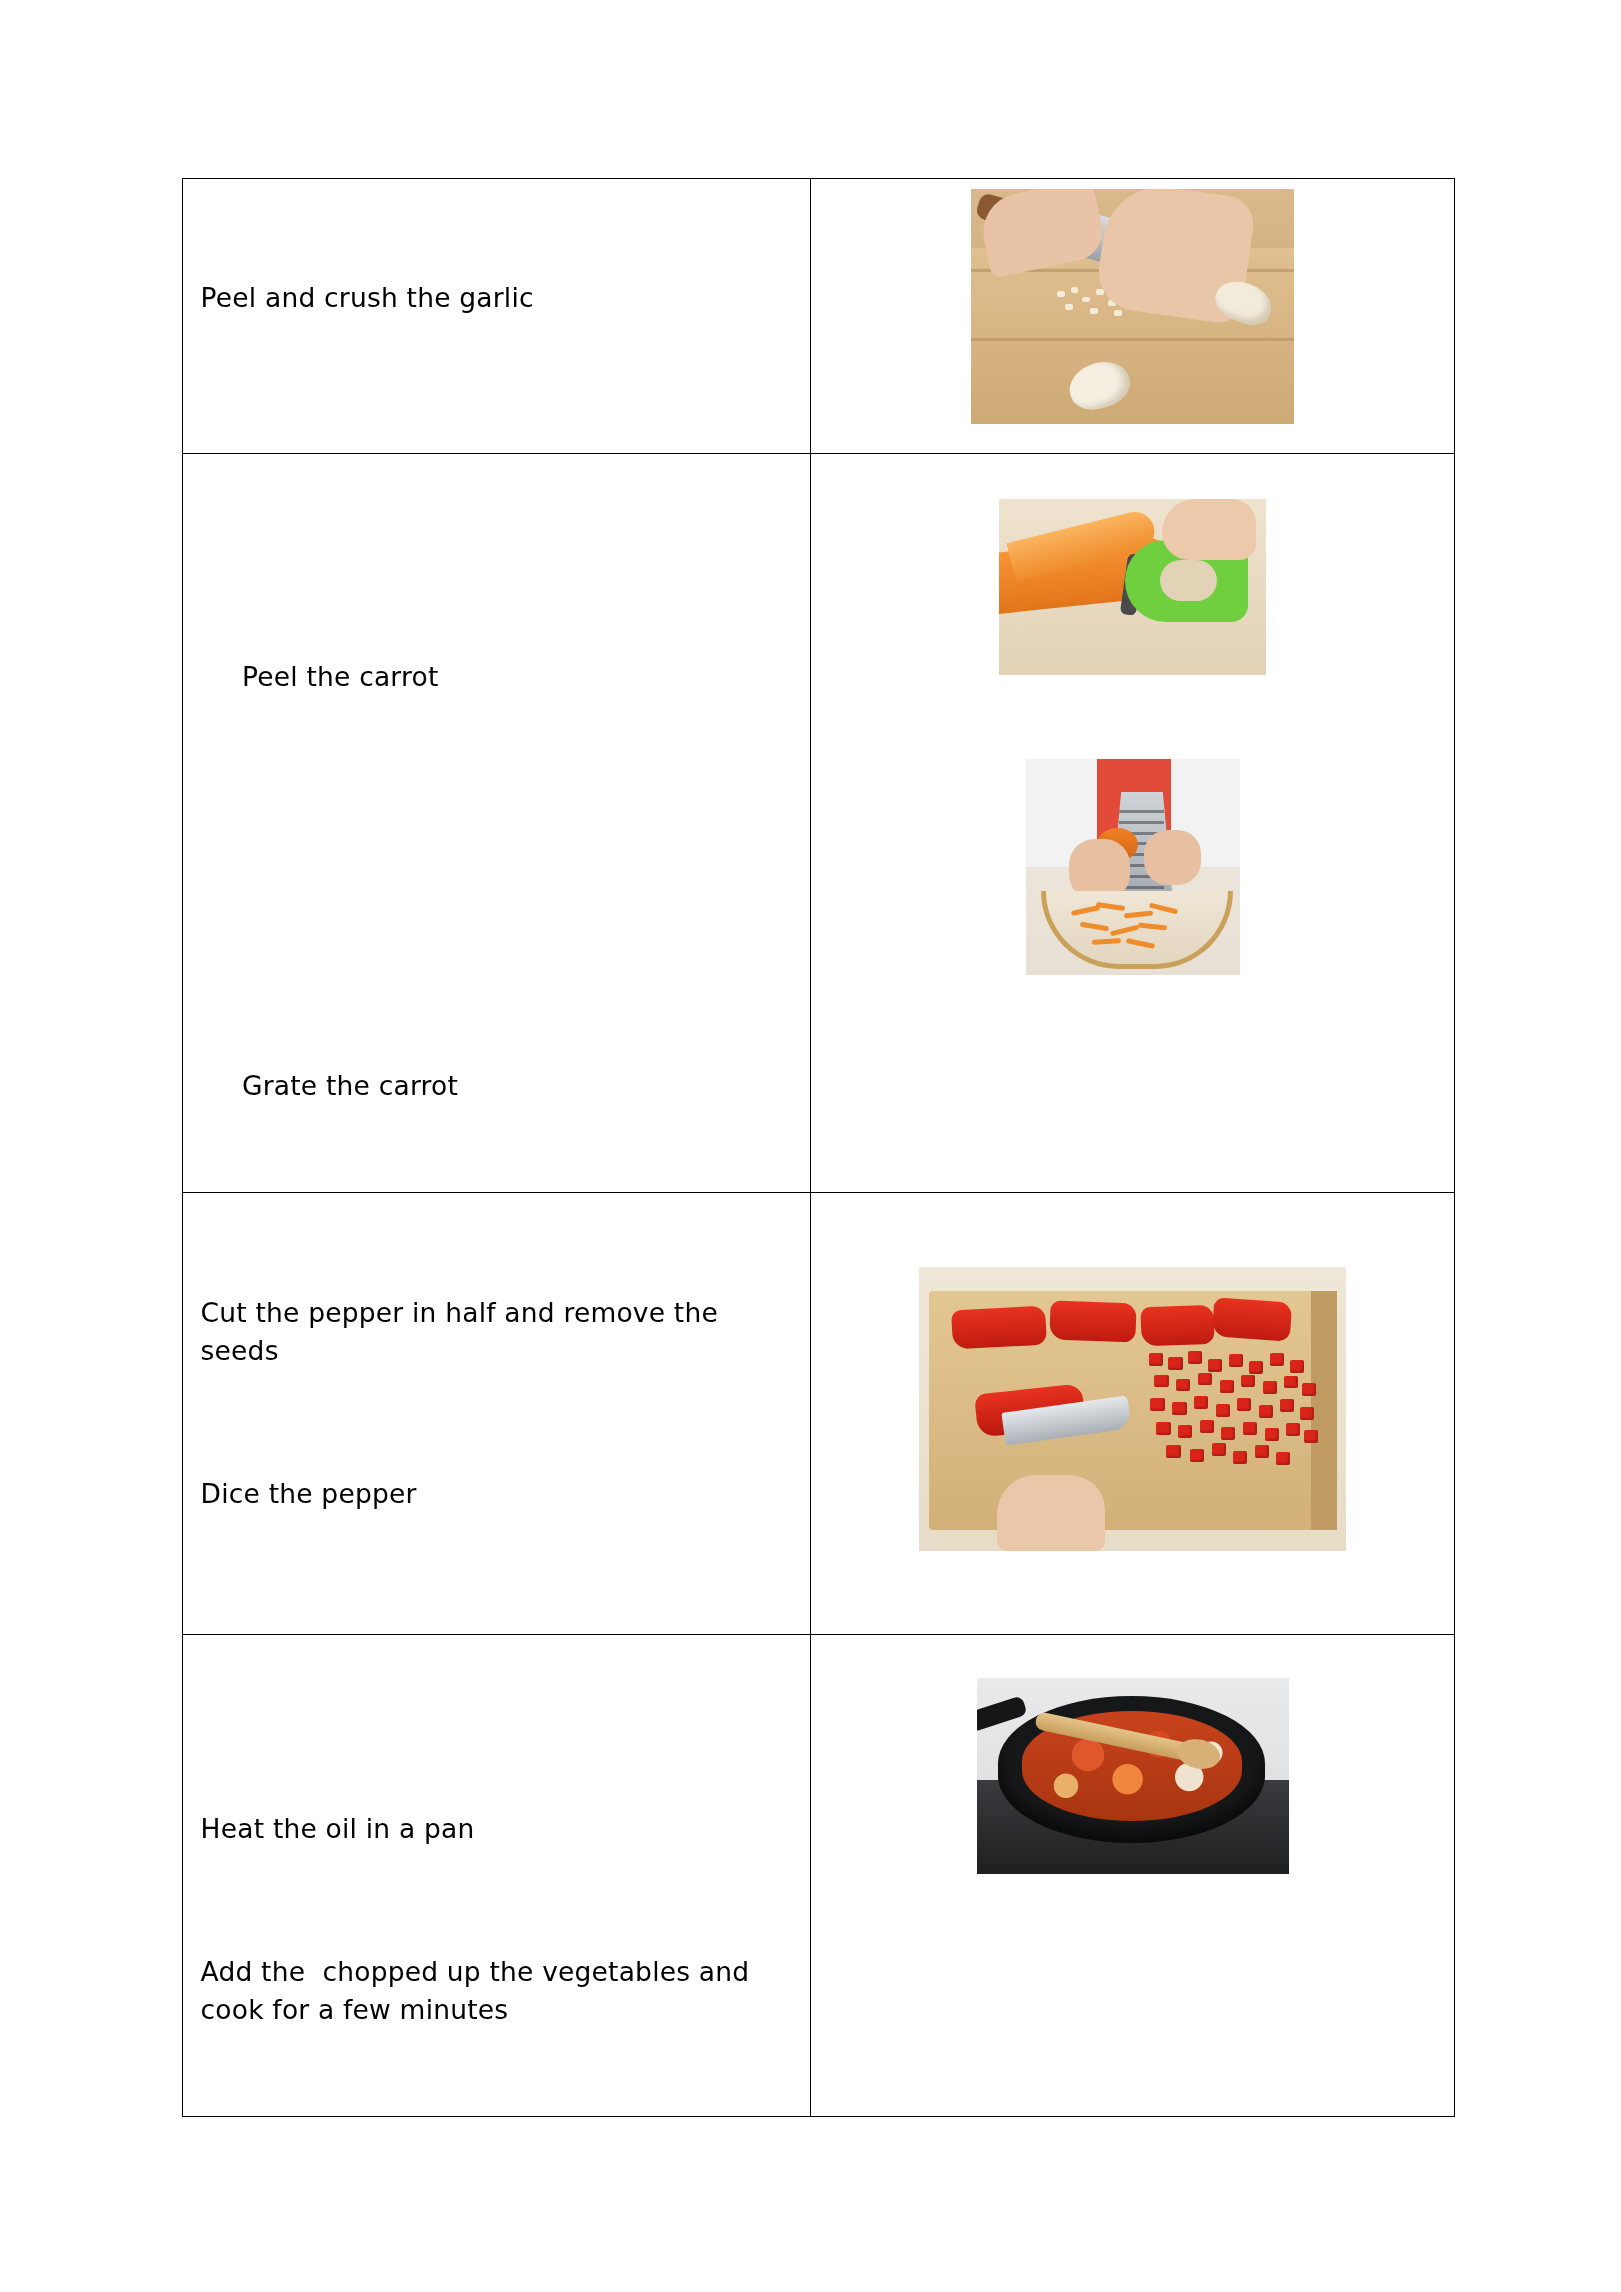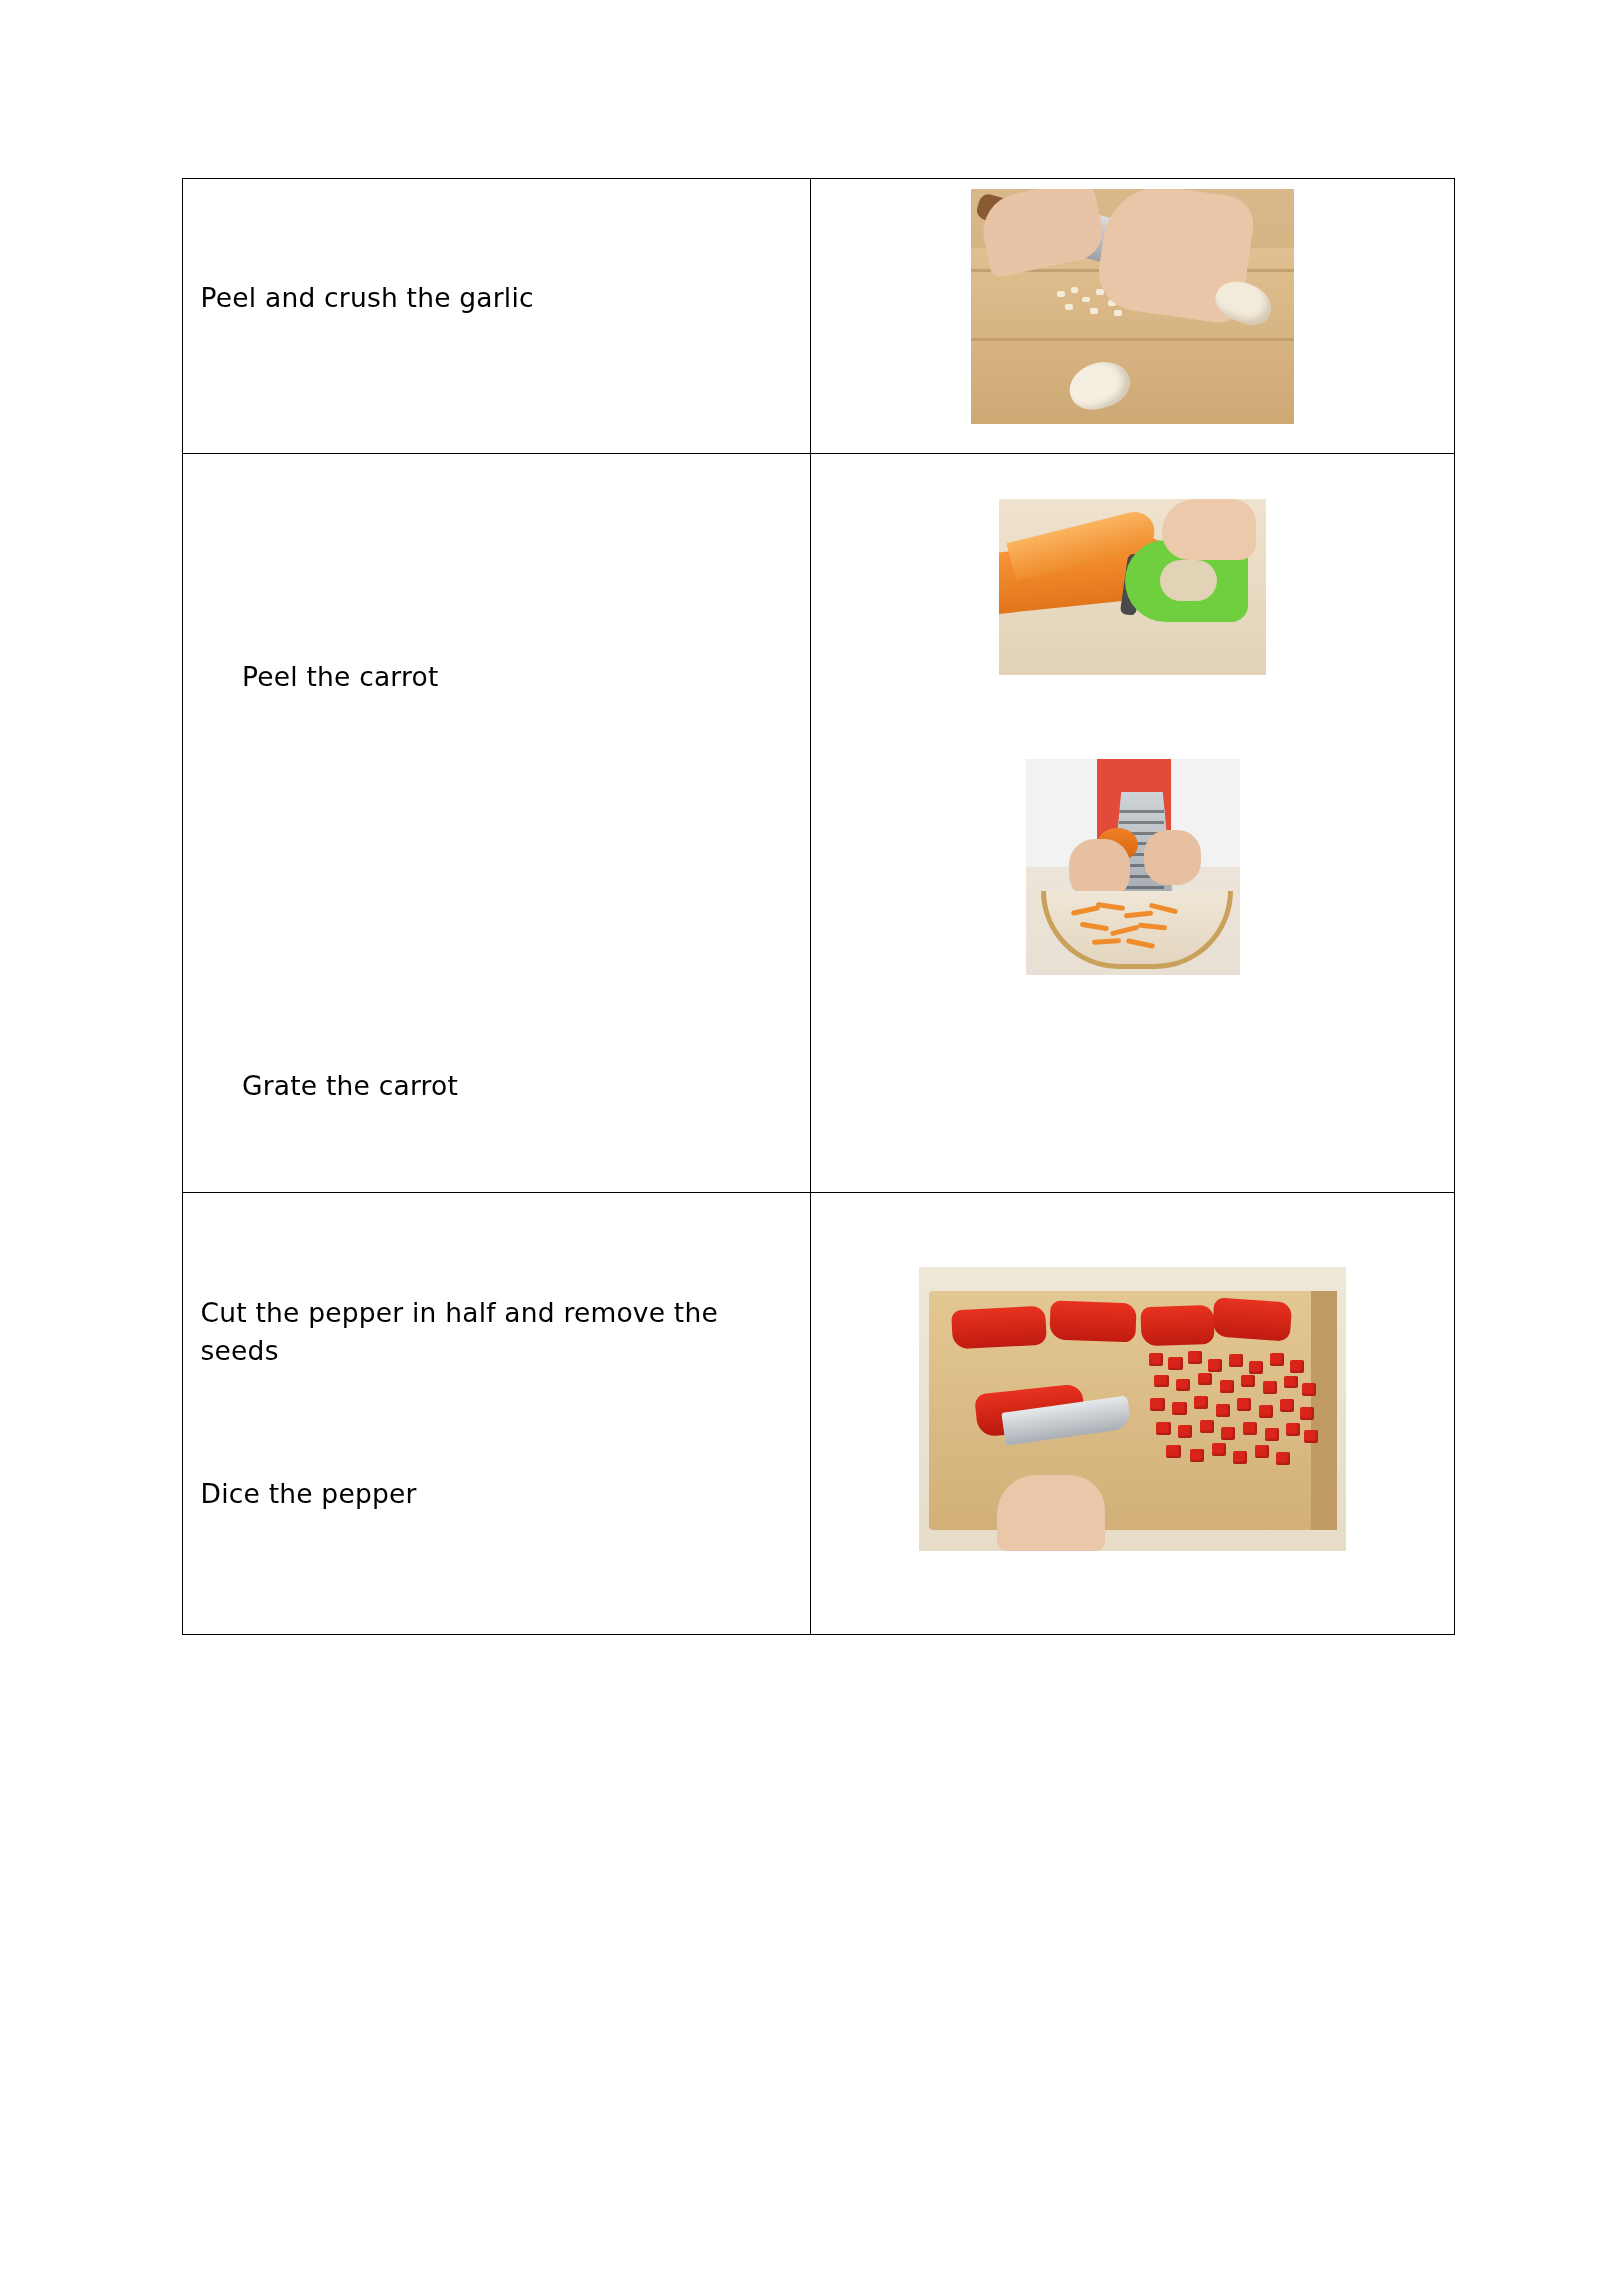--- a/index.html
+++ b/index.html
@@ -430,18 +430,39 @@
                 </div>
                 <div class="pep-cut"></div>
                 <div class="knife2"></div>
                 <div class="hand2"></div>
               </div>
             </div>
           </div>
         </td>
       </tr>
 
+      <tr>
+        <td class="col-text" style="height:382px;">
+          <div class="step-text" style="padding-top:98px;">
+            <p class="para">Heat the oil in a pan</p>
+            <p class="para">Add the  chopped up the vegetables and cook for a few minutes</p>
+          </div>
+        </td>
+        <td class="col-img">
+          <div class="img-cell-inner">
+            <div class="img-stack">
+              <div class="photo photo-pan" style="margin-top:43px;">
+                <div class="hob"></div>
+                <div class="pan-handle"></div>
+                <div class="pan-body"></div>
+                <div class="pan-food"></div>
+                <div class="spoon"></div>
+              </div>
+            </div>
+          </div>
+        </td>
+      </tr>
 
     </tbody>
   </table>
 
 </div>
 
 
 </body></html>

